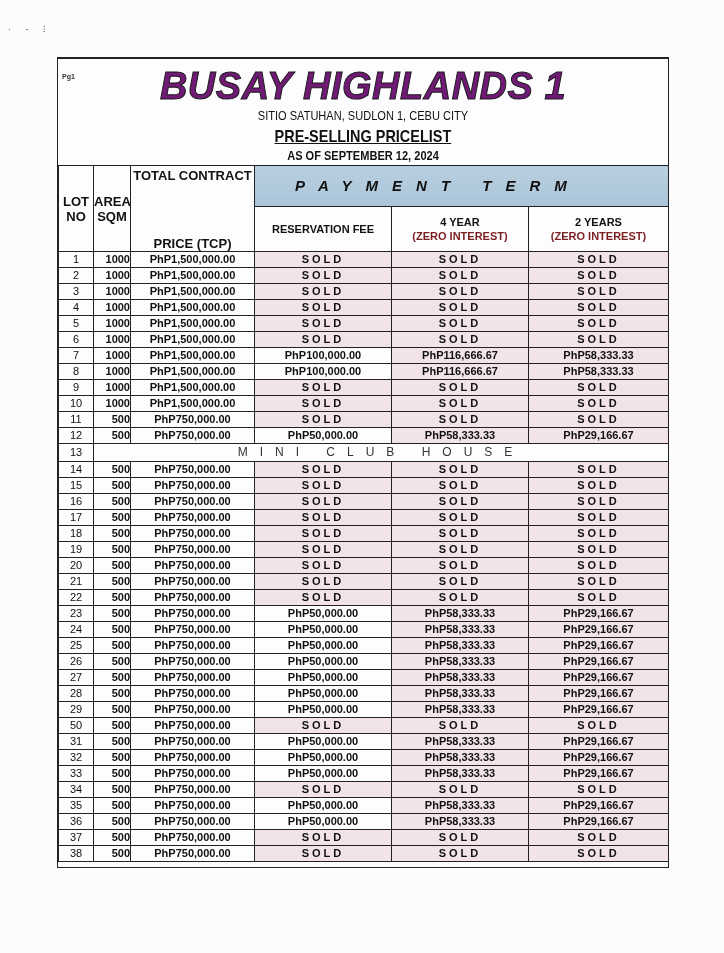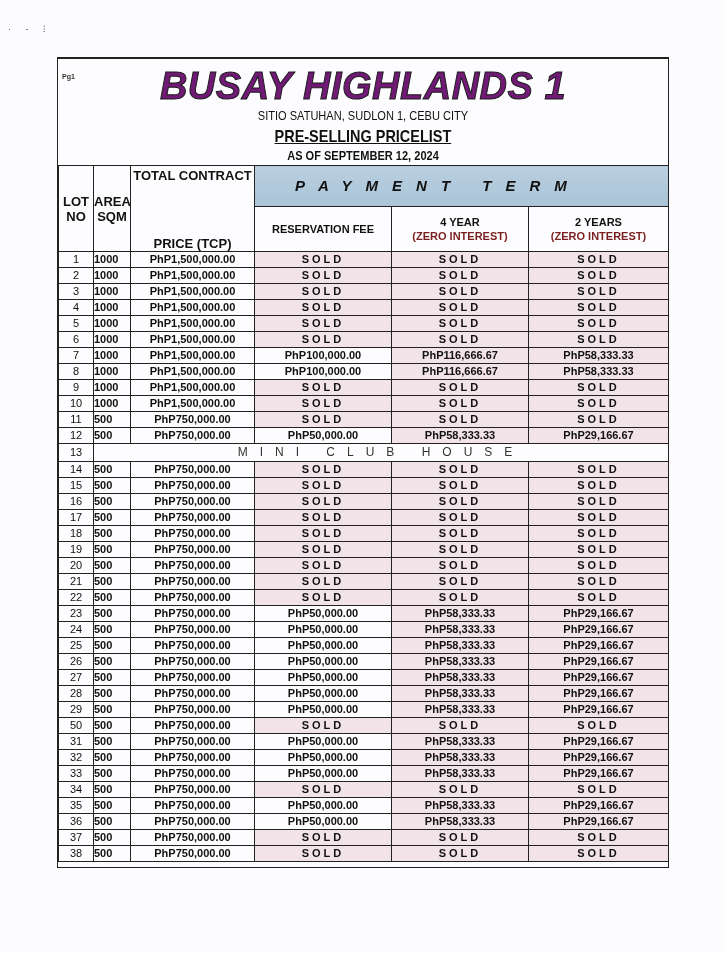--- a/index.html
+++ b/index.html
@@ -14,21 +14,21 @@
   .pricelist span { text-decoration:underline; display:inline-block; transform:scaleX(0.85); }
   .asof { position:absolute; left:0; right:0; top:89px; text-align:center; font-size:13px; font-weight:bold; color:#111; transform:scaleX(0.85); }
   table { position:absolute; left:0; top:106px; width:610px; border-collapse:collapse; table-layout:fixed; }
   td, th { border:1px solid #222; padding:0; font-size:11px; color:#111; height:15px; line-height:15px; overflow:hidden; white-space:nowrap; }
   th { font-weight:bold; font-size:13px; }
   .h-lot { text-align:center; vertical-align:middle; }
   .pay-term { background:linear-gradient(180deg,#b9cfdf 0%,#a9c4d8 100%); text-align:left; font-size:15px; letter-spacing:14px; padding-left:40px; height:36px; line-height:40px;font-style:italic; }
   .sub-h { text-align:center; height:44px; line-height:14px; font-size:11px; vertical-align:middle; }
   .sub-h .red { color:#7a1f1f; display:block; }
   td.lot { text-align:center; font-weight:normal; }
-  td.area { text-align:left; font-weight:bold; }
+  td.area { text-align:right; font-weight:bold; }
   td.tcp { text-align:center; font-weight:bold; }
   td.pay { text-align:center; font-weight:bold; }
   td.pink { background:#f1e3e8; }
   td.sold { letter-spacing:3px; }
   td.club { text-align:center; letter-spacing:12px; font-size:12px; font-weight:normal; color:#333; height:17px; }
   tr.row td { height:15px; }
 </style>
 </head>
 <body>
 

